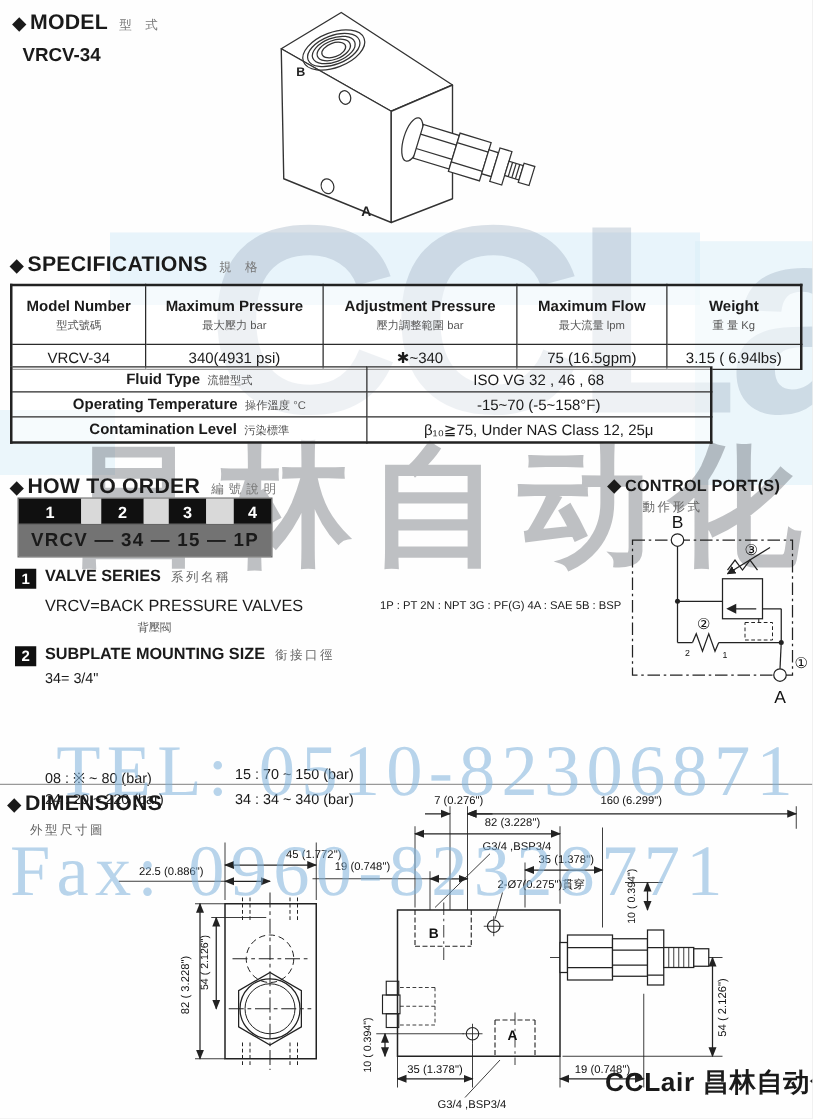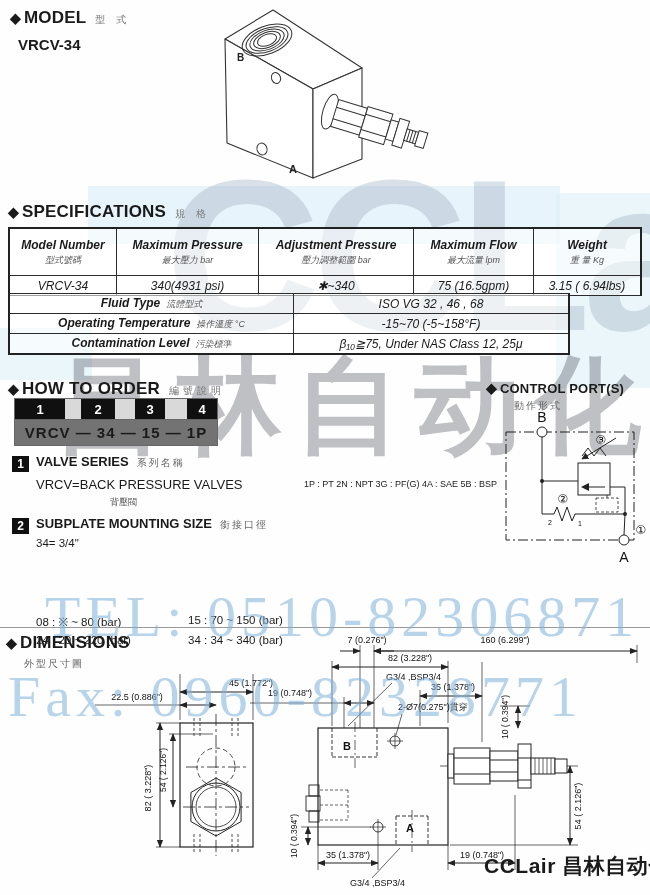--- a/index.html
+++ b/index.html
@@ -6,21 +6,21 @@
   .page{position:relative;width:650px;height:895px;background:#fefefe;overflow:hidden;
         font-family:"Liberation Sans",sans-serif;color:#1a1a1a;margin:0 auto;}
   .abs{position:absolute;}
   
   .sec-h{font-weight:bold;font-size:17px;letter-spacing:.2px;white-space:nowrap;}
   .sec-h.small{font-size:13px;}
   .dia{margin-right:3px;font-size:14px;}
   .h-cn{font-weight:normal;font-size:10px;color:#777;margin-left:9px;letter-spacing:4px;}
   .sub-cn{font-size:10px;color:#666;letter-spacing:2px;}
   
-  table.spec{border-collapse:collapse;table-layout:fixed;background:rgba(255,255,255,.55);font-style:italic;}
+  table.spec{border-collapse:collapse;table-layout:fixed;background:rgba(255,255,255,.55);}
   table.spec td,table.spec th{border:1px solid #2b2b2b;text-align:center;vertical-align:middle;padding:1px 2px;}
   table.t1{border:2px solid #222;border-bottom:none;}
   table.t2{border:2px solid #222;border-top:none;}
   .th-en{font-size:12px;font-weight:bold;}
   .th-cn{font-size:9px;color:#555;font-weight:normal;margin-top:2px;}
   tr.head th{height:44px;}
   tr.vals td{height:17px;font-size:12px;}
   table.t2 td{height:17px;font-size:12px;}
   .plabel b{font-size:12px;}
   .p-cn{font-size:9px;color:#555;margin-left:6px;}

